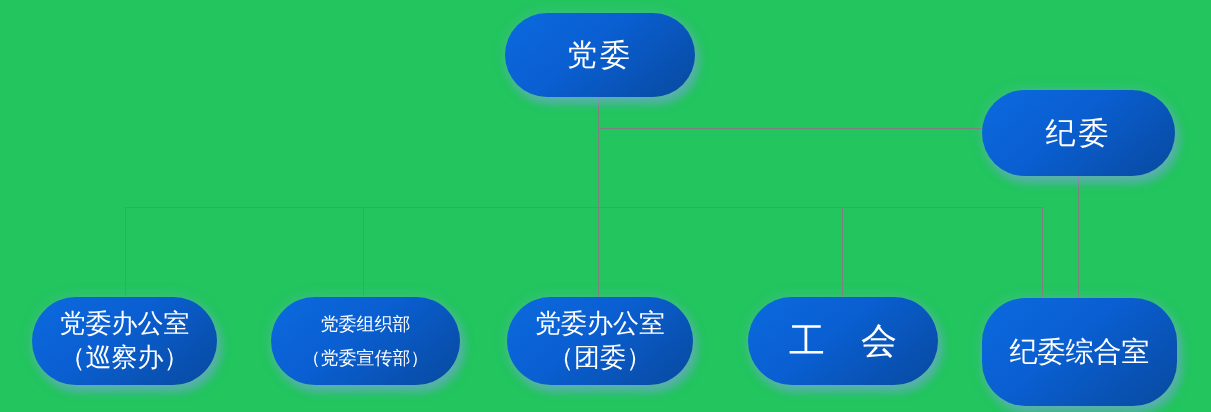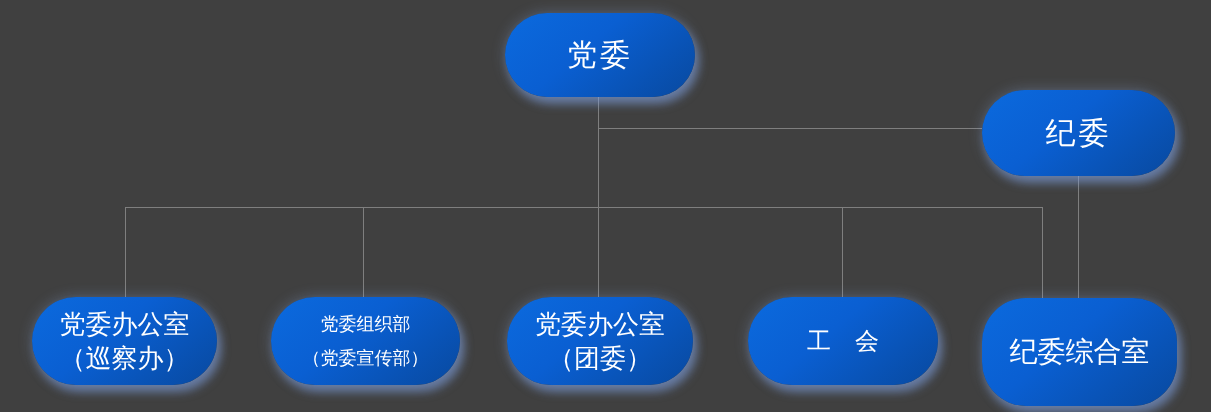--- a/index.html
+++ b/index.html
@@ -1,22 +1,22 @@
 <!DOCTYPE html>
 <html><head>
 <meta charset="utf-8">
 <style>
   html,body{margin:0;padding:0;background:#ffffff;}
   .canvas{
     position:relative;
     width:1211px;
     height:412px;
-    background:#404040;
+    background:#22c55e;
     overflow:hidden;
-    font-family:Liberation Sans, sans-serif;
+    font-family:Liberation Serif, serif;
   }
   .node{
     position:absolute;
     display:flex;
     flex-direction:column;
     align-items:center;
     justify-content:center;
     text-align:center;
     color:#ffffff;
     background:linear-gradient(140deg,#0b6ade 0%,#0a5fd2 42%,#08499f 100%);
@@ -29,21 +29,21 @@
     background:#7f7f7f;
   }
   
   #node-dangwei{left:505px;top:13px;width:190px;height:84px;font-size:30px;letter-spacing:3px;}
   
   #node-jiwei{left:982px;top:90px;width:193px;height:86px;font-size:30px;letter-spacing:3px;}
   
   #node-bangongshi{left:32px;top:297px;width:185px;height:88px;font-size:26px;line-height:34px;}
   #node-zuzhibu{left:271px;top:297px;width:189px;height:88px;font-size:18px;line-height:34px;}
   #node-xuanchuanbu{left:507px;top:297px;width:186px;height:88px;font-size:26px;line-height:34px;}
-  #node-gonghui{left:748px;top:297px;width:190px;height:88px;font-size:24px;}
+  #node-gonghui{left:748px;top:297px;width:190px;height:88px;font-size:36px;}
   #node-jiweizonghe{left:982px;top:298px;width:195px;height:108px;font-size:28px;}
   
   #v-dangwei{left:598px;top:97px;width:1px;height:200px;}
   #h-dangwei-jiwei{left:598px;top:128px;width:384px;height:1px;}
   #v-jiwei{left:1078px;top:176px;width:1px;height:122px;}
   #h-branch{left:125px;top:207px;width:918px;height:1px;}
   #v-child1{left:125px;top:207px;width:1px;height:90px;}
   #v-child2{left:363px;top:207px;width:1px;height:90px;}
   #v-child4{left:842px;top:207px;width:1px;height:90px;}
   #v-child5{left:1042px;top:207px;width:1px;height:91px;}

